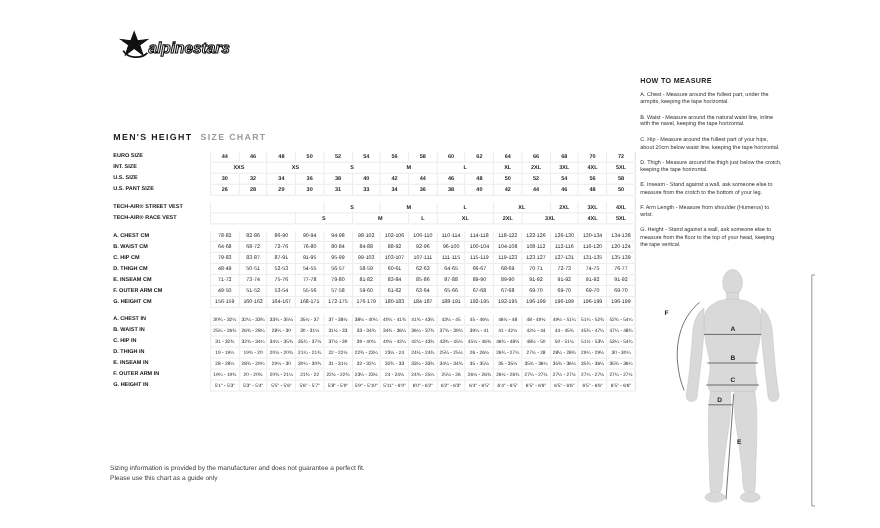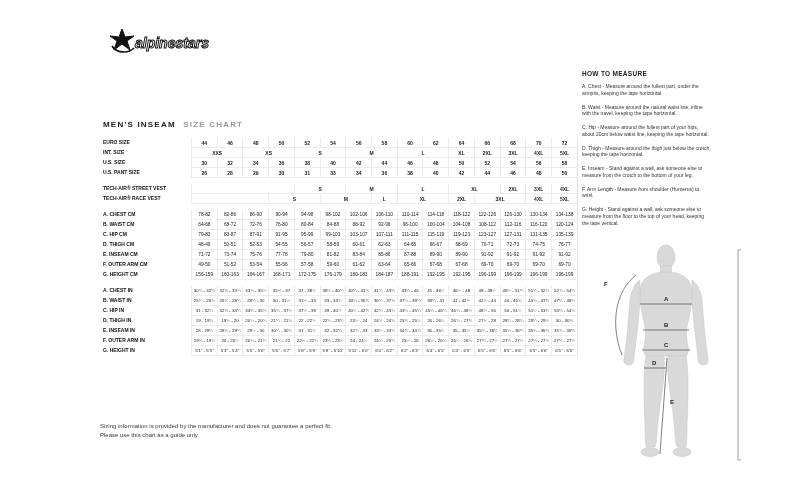--- a/index.html
+++ b/index.html
@@ -45,21 +45,21 @@
     <svg width="120" height="36" viewBox="0 0 120 36">
       <g>
         <path d="M14,3 L17,11 L26,10 L19,15 L22,24 L14,18 L6,24 L9,15 L2,10 L11,11 Z" fill="#111" stroke="#111" stroke-width="1"></path>
         <path d="M4,20 C8,27 20,28 26,22" fill="none" stroke="#111" stroke-width="1.6"></path>
       </g>
       <text x="27" y="22" font-family="Liberation Sans, DejaVu Sans, sans-serif" font-size="14" font-style="italic" font-weight="bold" fill="#ffffff" stroke="#111" stroke-width="1" letter-spacing="0">alpinestars</text>
     </svg>
   </div>
 
   <div id="title">
-    <span>MEN'S INSEAM</span>
+    <span>MEN'S HEIGHT</span>
     <span class="sec">SIZE CHART</span>
   </div>
 
   <div id="tablewrap">
     <table>
       <tbody>
           <tr class="hdr">
             <th class="lbl">EURO SIZE</th>
             <td>44</td>
             <td>46</td>

